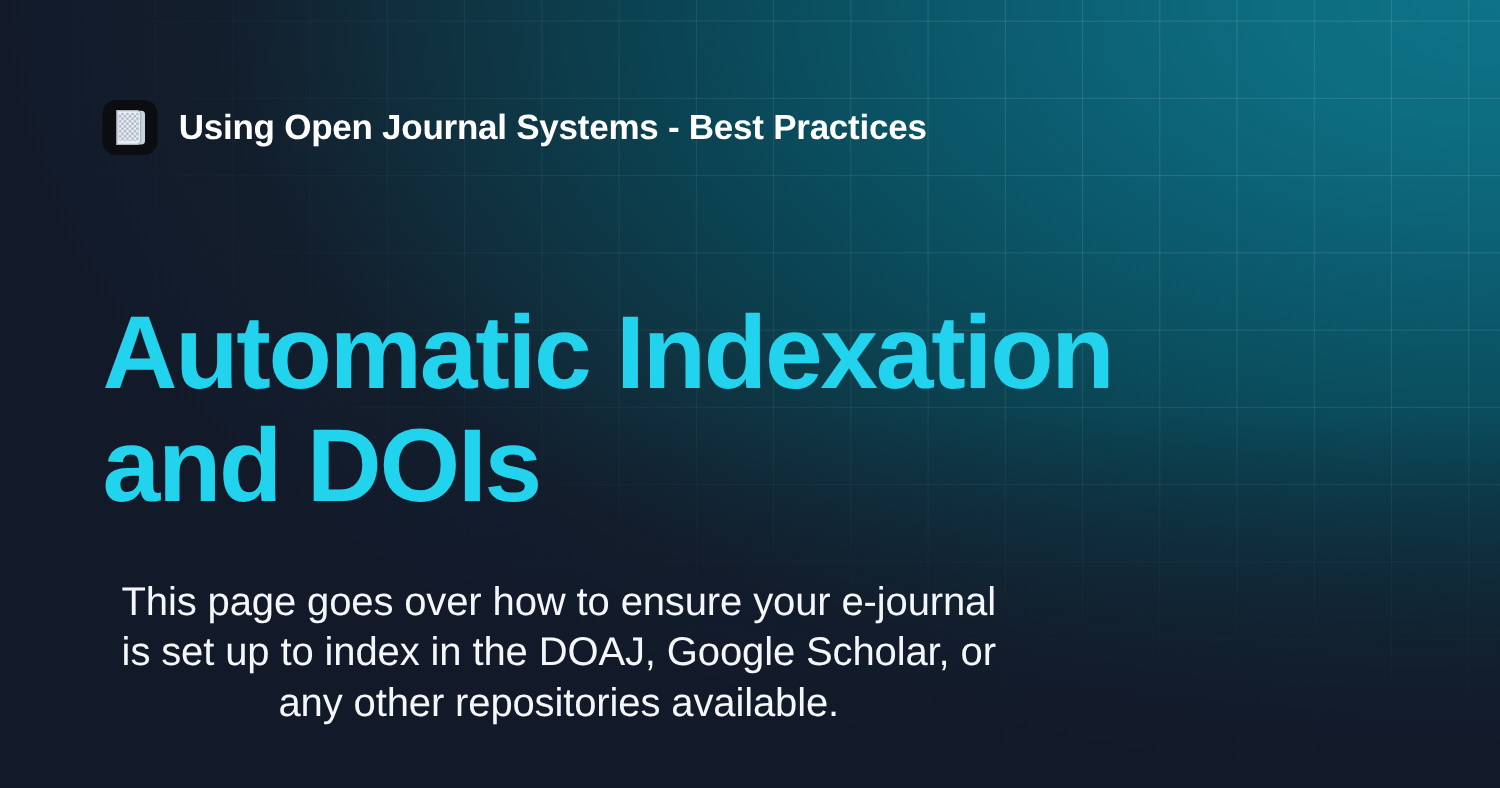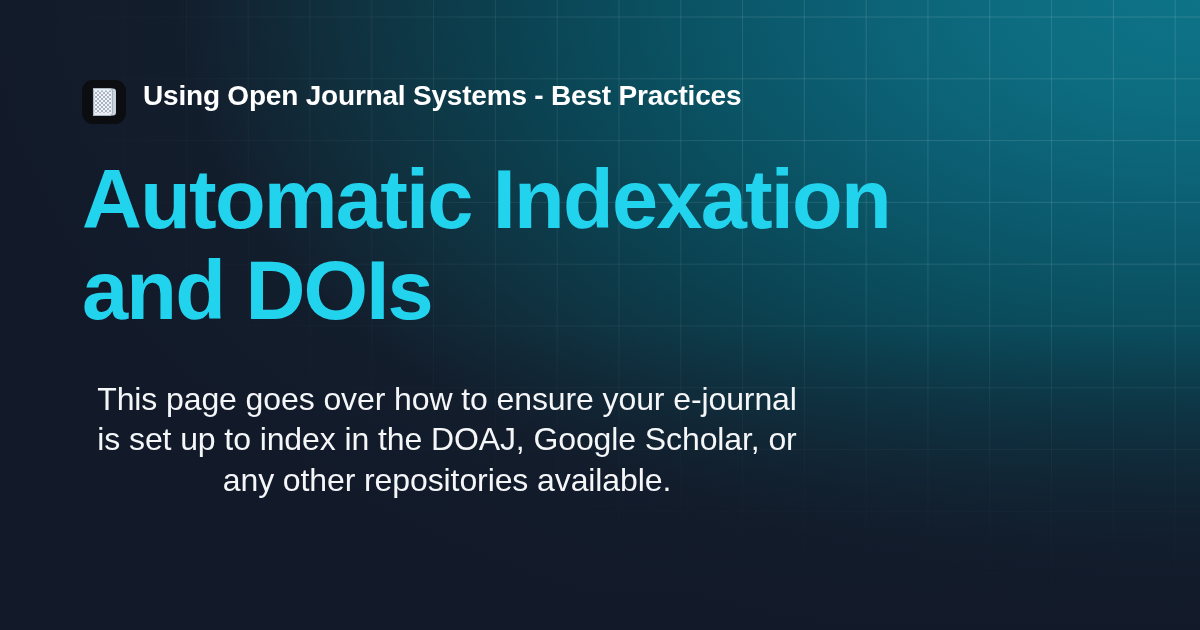--- a/index.html
+++ b/index.html
@@ -60,21 +60,21 @@
   
   .content {
     position:relative;
     width:100%; height:100%;
     padding:80px 80px 0 82px;
   }
 
   
   .site-row {
     display:flex;
-    align-items:flex-start;
+    align-items:center;
     gap:17px;
     height:44px;
   }
   .site-favicon {
     width:44px; height:44px;
     flex:0 0 44px;
     border-radius:11px;
     background:#0b0d11;
     display:flex;
     align-items:center;
@@ -84,21 +84,21 @@
   .site-title {
     font-size:28px;
     font-weight:bold;
     color:#ffffff;
     letter-spacing:-0.2px;
     white-space:nowrap;
   }
 
   
   .headline {
-    margin-top:30px;
+    margin-top:112px;
     font-size:83px;
     font-weight:bold;
     line-height:1.1;
     letter-spacing:-1.8px;
     color:#22d3ee;
     max-width:900px;
   }
 
   
   .description {

